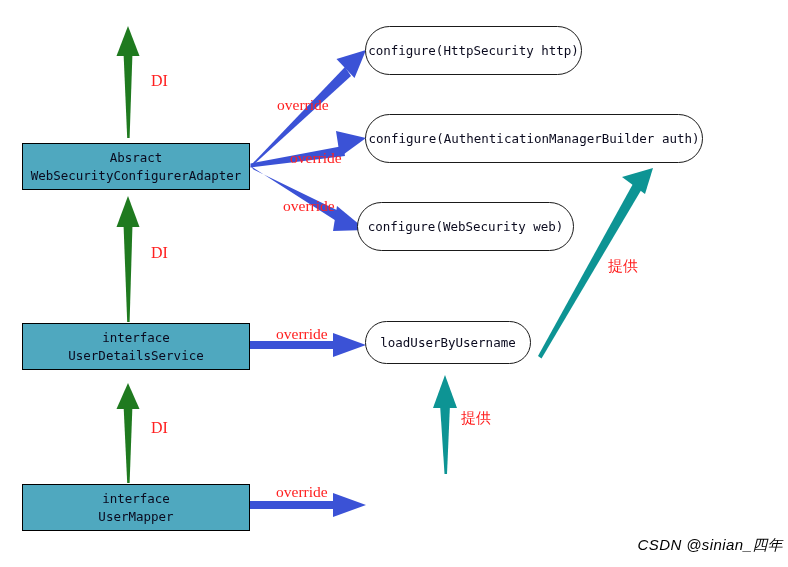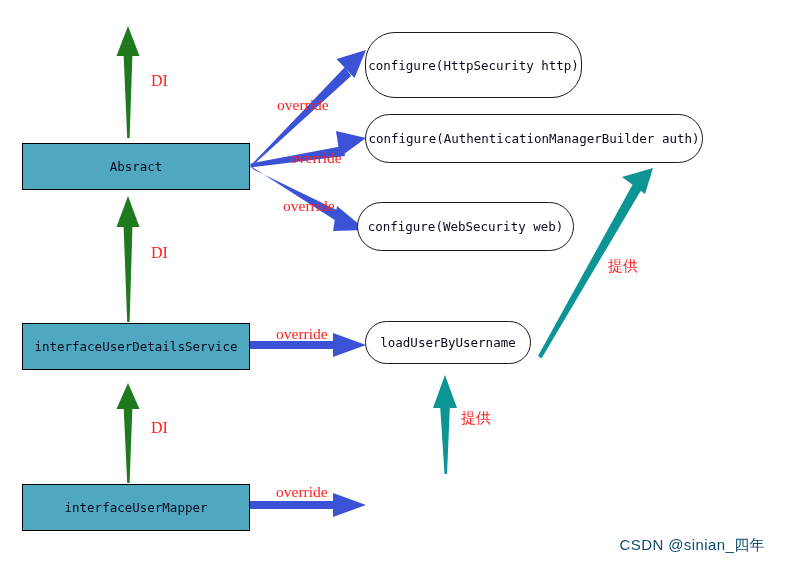--- a/index.html
+++ b/index.html
@@ -23,21 +23,21 @@
     height: 567px;
   }
 
   
   .class-box {
     position: absolute;
     background: #4fa8bf;
     border: 1.6px solid #000000;
     box-sizing: border-box;
     display: flex;
-    flex-direction: row;
+    flex-direction: column;
     align-items: center;
     justify-content: center;
     font-family: "DejaVu Sans Mono", "Liberation Mono", monospace;
     font-size: 12.5px;
     color: #0a0a1e;
     line-height: 1.42;
     text-align: center;
     z-index: 3;
   }
   .class-box .line1,
@@ -76,28 +76,29 @@
     font-size: 16px;
   }
   .edge-label.cn {
     font-family: Liberation Mono, monospace;
     font-size: 15px;
   }
 
   
   .watermark {
     position: absolute;
-    right: 23px;
+    right: 5px;
     bottom: 12px;
-    color: #0c4a6e;
+    color: #000000;
     font-family: "Liberation Sans", sans-serif;
     font-size: 15px;
     letter-spacing: 0.4px;
     white-space: nowrap;
     z-index: 5;
+    font-style: italic;
   }
 </style>
 </head>
 <body>
 
 <div id="canvas">
 
   <svg id="svg-layer" viewBox="0 0 788 567" xmlns="http://www.w3.org/2000/svg">
 
     <g>
@@ -144,33 +145,34 @@
     </g>
 
     <g>
       <polygon points="444.5,474 447,474 450,404 440,404" fill="#0d9494"></polygon>
       <polygon points="445,375 433,408 457,408" fill="#0d9494"></polygon>
     </g>
   </svg>
 
   <div class="class-box" style="left:22px; top:143px; width:228px; height:47px;">
     <span class="line1">Absract</span>
+    <span class="line2">WebSecurityConfigurerAdapter</span>
   </div>
 
   <div class="class-box" style="left:22px; top:323px; width:228px; height:47px;">
     <span class="line1">interface</span>
     <span class="line2">UserDetailsService</span>
   </div>
 
   <div class="class-box" style="left:22px; top:484px; width:228px; height:47px;">
     <span class="line1">interface</span>
     <span class="line2">UserMapper</span>
   </div>
 
-  <div class="method-box" style="left:365px; top:26px; width:217px; height:66px;margin-top:6px;">
+  <div class="method-box" style="left:365px; top:26px; width:217px; height:49px;">
     <span>configure(HttpSecurity http)</span>
   </div>
 
   <div class="method-box" style="left:365px; top:114px; width:338px; height:49px;">
     <span>configure(AuthenticationManagerBuilder auth)</span>
   </div>
 
   <div class="method-box" style="left:357px; top:202px; width:217px; height:49px;">
     <span>configure(WebSecurity web)</span>
   </div>

